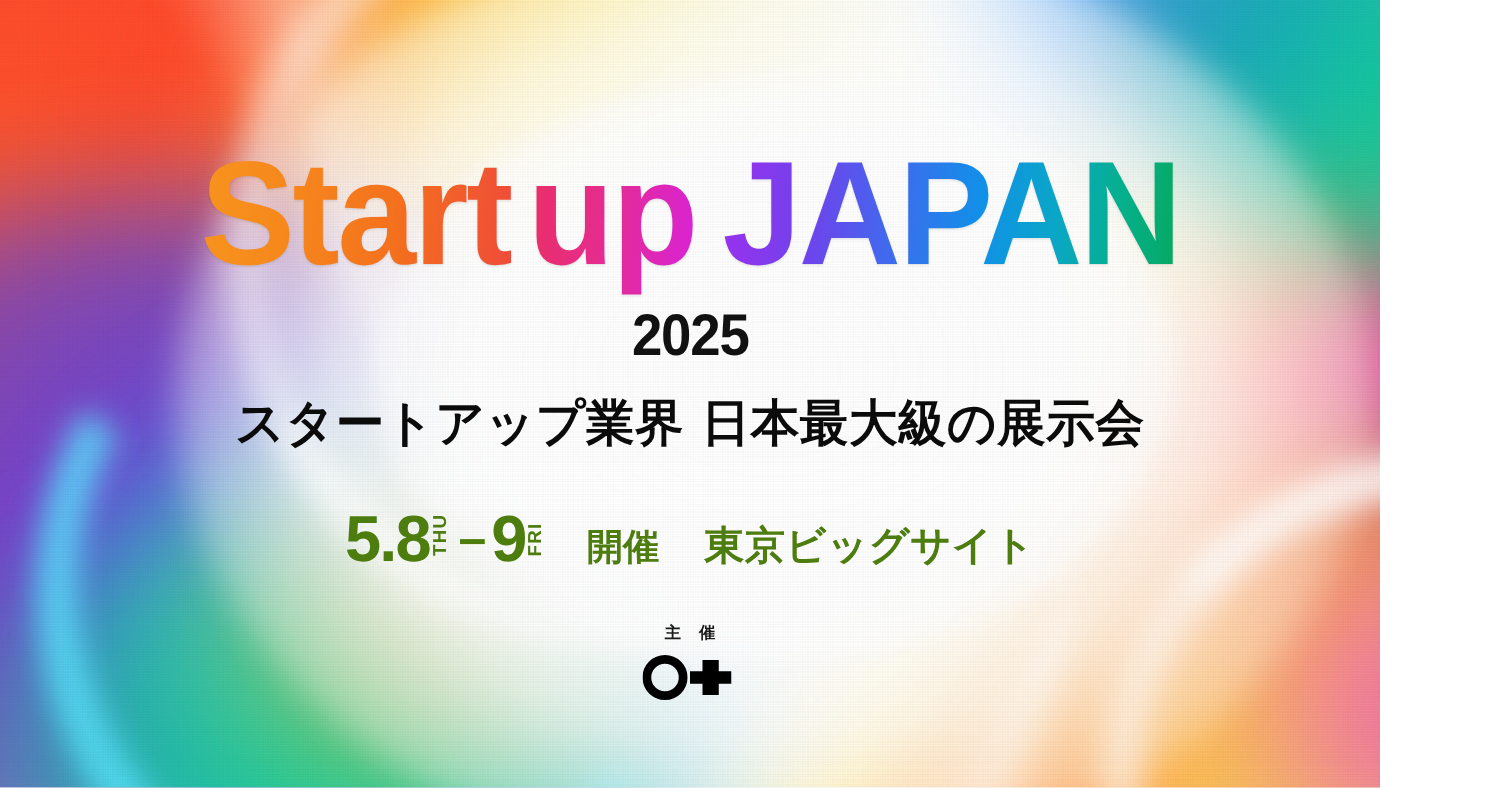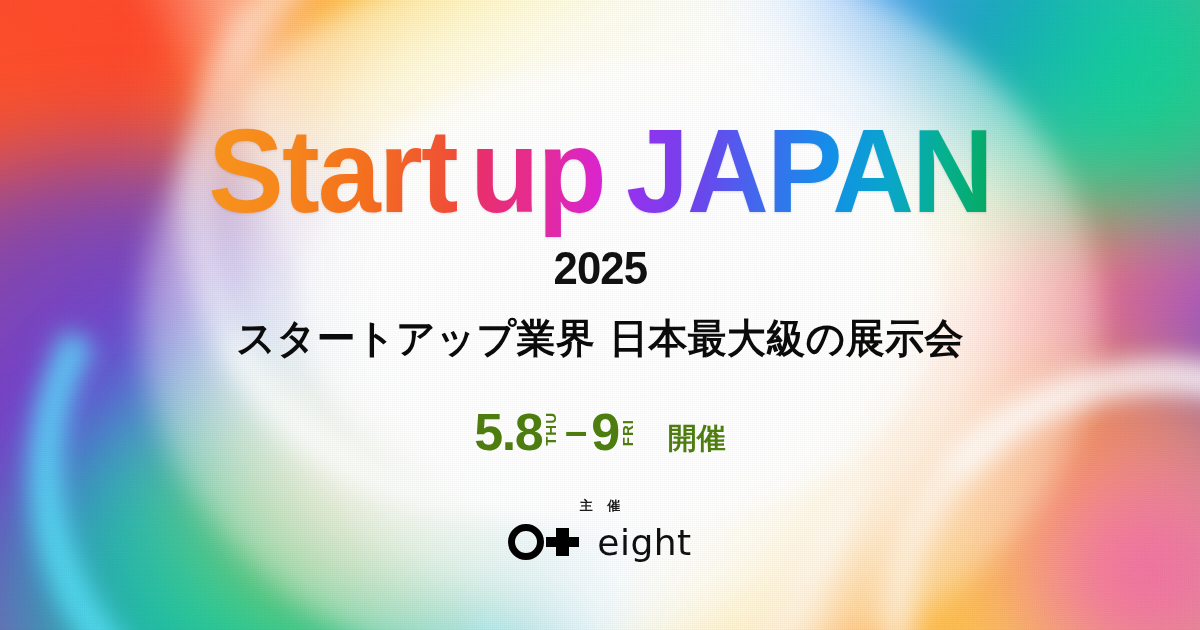--- a/index.html
+++ b/index.html
@@ -6,21 +6,21 @@
   * { margin:0; padding:0; box-sizing:border-box; }
   html, body {
     width:1200px; height:630px;
     overflow:hidden;
     background:#ffffff;
     font-family:"Liberation Sans", "DejaVu Sans", sans-serif;
   }
 
   #poster {
     position:relative;
-    width:1200px; height:630px;
+    width:1104px; height:630px;
     overflow:hidden;
     background:#f2f4f8;
   }
 
   
   .bg-layer { position:absolute; inset:0; }
 
   
   .bg-base {
     background:
@@ -346,29 +346,29 @@
 
     <div class="tagline">スタートアップ業界 日本最大級の展示会</div>
 
     <div class="dateline">
       <span class="d-num">5.8</span>
       <span class="d-dow">THU</span>
       <span class="d-dash">–</span>
       <span class="d-num">9</span>
       <span class="d-dow">FRI</span>
       <span class="d-kaisai">開催</span>
+      <span class="d-venue">東京ビッグサイト</span>
     </div>
 
     <div class="org">
       <div class="org-label">主 催</div>
       <div class="org-logo">
         <svg class="eight-mark" width="76" height="36" viewBox="0 0 76 36" aria-hidden="true">
           <circle cx="18" cy="18" r="14.5" fill="none" stroke="#000000" stroke-width="7"></circle>
           <rect x="48" y="4" width="13" height="10" fill="#000000"></rect>
           <rect x="38" y="13" width="33" height="10" fill="#000000"></rect>
           <rect x="48" y="22" width="13" height="10" fill="#000000"></rect>
         </svg>
-        <span class="eight-word">eight</span>
       </div>
     </div>
 
   </div>
 </div>
 
 </body></html>

